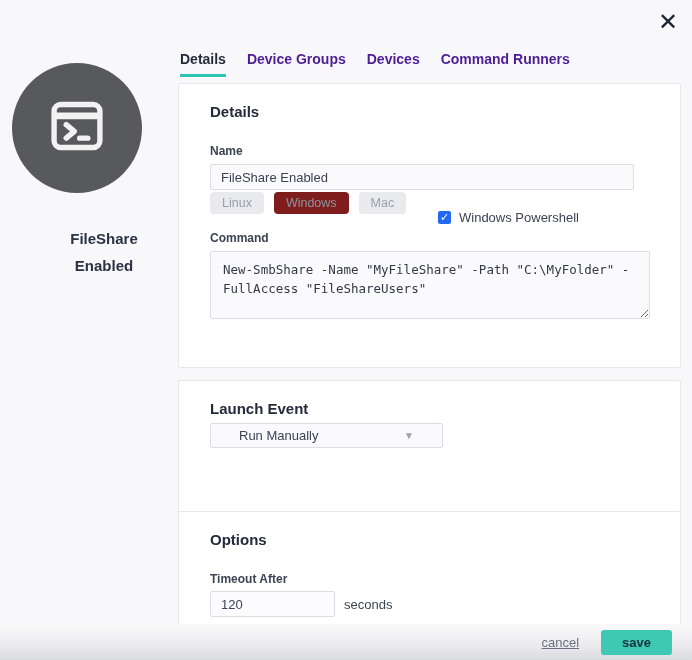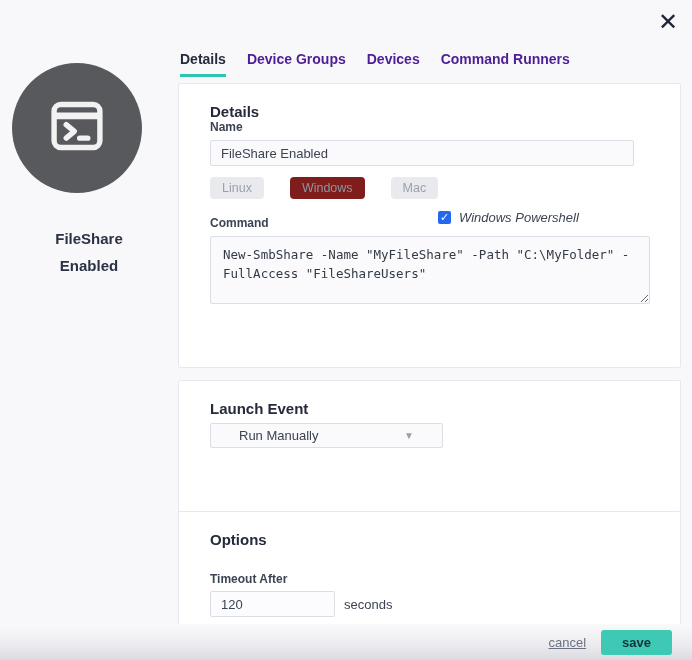--- a/index.html
+++ b/index.html
@@ -22,21 +22,21 @@
   
   .left-col { position: absolute; left: 0; top: 0; width: 178px; }
   .avatar {
     position: absolute; left: 12px; top: 63px;
     width: 130px; height: 130px; border-radius: 50%;
     background: #58595c;
     display: flex; align-items: center; justify-content: center;
   }
   .avatar svg { width: 66px; height: 62px; }
   .profile-name {
-    position: absolute; top: 225px; left: 0; width: 178px;
+    position: absolute; top: 225px; left: 15px; width: 178px;
     text-align: center; font-size: 15px; font-weight: 700;
     color: #2b3245; line-height: 27px;
   }
 
   
   .tabs {
     position: absolute; left: 180px; top: 51px;
     display: flex; gap: 21px; font-size: 14px; font-weight: 700;
   }
   .tab { color: #4c1d95; padding-bottom: 7px; cursor: pointer; border-bottom: 3px solid transparent; }
@@ -57,42 +57,42 @@
 
   .text-input {
     display: block; margin-top: 6px;
     background: #fafafc; border: 1px solid #dddee5; border-radius: 2px;
     font-family: "Liberation Sans", sans-serif;
     font-size: 13px; color: #3c4352; padding: 12px 10px; height: 25px;
     outline: none;
   }
   .name-input { width: 424px; margin-bottom: 0; }
 
-  .mt-24 { }
+  .mt-24 { margin-top: 24px; }
   .mt-18 { margin-top: 17px; }
 
   
-  .type-row { margin-top: 11px; display: flex; gap: 16px; }
+  .type-row { margin-top: 2px; display: flex; }
   .type-pill {
     height: 22px; line-height: 22px; padding: 0 12px; margin-right: 10px;
     border-radius: 4px; font-size: 12.5px; cursor: pointer;
     background: #e9eaee; color: #9aa1ab;
   }
   .type-pill.selected { background: #7f1d1d; color: #8d959e; }
 
   
   .checkbox-row {
     position: absolute; left: 259px; top: 126px;
     display: flex; align-items: center; cursor: pointer;
   }
   .checkbox-box {
     width: 13px; height: 13px; border-radius: 2px; background: #2368f0;
     color: #fff; font-size: 11px; line-height: 13px; text-align: center;
   }
-  .checkbox-label { margin-left: 8px; font-size: 13px; color: #3c4352; font-style: italic; }
+  .checkbox-label { margin-left: 8px; font-size: 13px; color: #3c4352; }
 
   
   .command-textarea {
     display: block; margin-top: 6px; width: 440px; height: 68px;
     background: #fafafc; border: 1px solid #dddee5; border-radius: 2px;
     font-family: "DejaVu Sans Mono", "Liberation Mono", monospace;
     font-size: 12.5px; line-height: 1.55; color: #333a45;
     padding: 8px 12px; resize: vertical; outline: none;
   }
 
@@ -108,21 +108,21 @@
   
   .timeout-row { margin-top: 5px; display: flex; align-items: center; }
   .timeout-input { width: 125px; margin-top: 0; background: #fcfcfe; }
   .timeout-unit { margin-left: 9px; font-size: 13px; color: #3c4352; }
 
   
   .footer {
     position: absolute; left: 0; right: 0; bottom: 0; height: 36px; z-index: 20;
     background: linear-gradient(180deg, #fafafb 0%, #ebebef 60%, #e2e2e7 80%, #dadbdf 100%);
     display: flex; align-items: center; justify-content: flex-end;
-    padding-right: 20px; gap: 15px;
+    padding-right: 20px; gap: 22px;
   }
   .cancel-link {
     font-size: 13px; color: #6a7180; text-decoration: underline; cursor: pointer;
   }
   .save-btn {
     background: #3ec9b4; border: none; border-radius: 3px;
     padding: 5px 21px; font-family: "Liberation Sans", sans-serif;
     font-size: 13px; font-weight: 700; color: #16323c; cursor: pointer;
   }
 </style>

